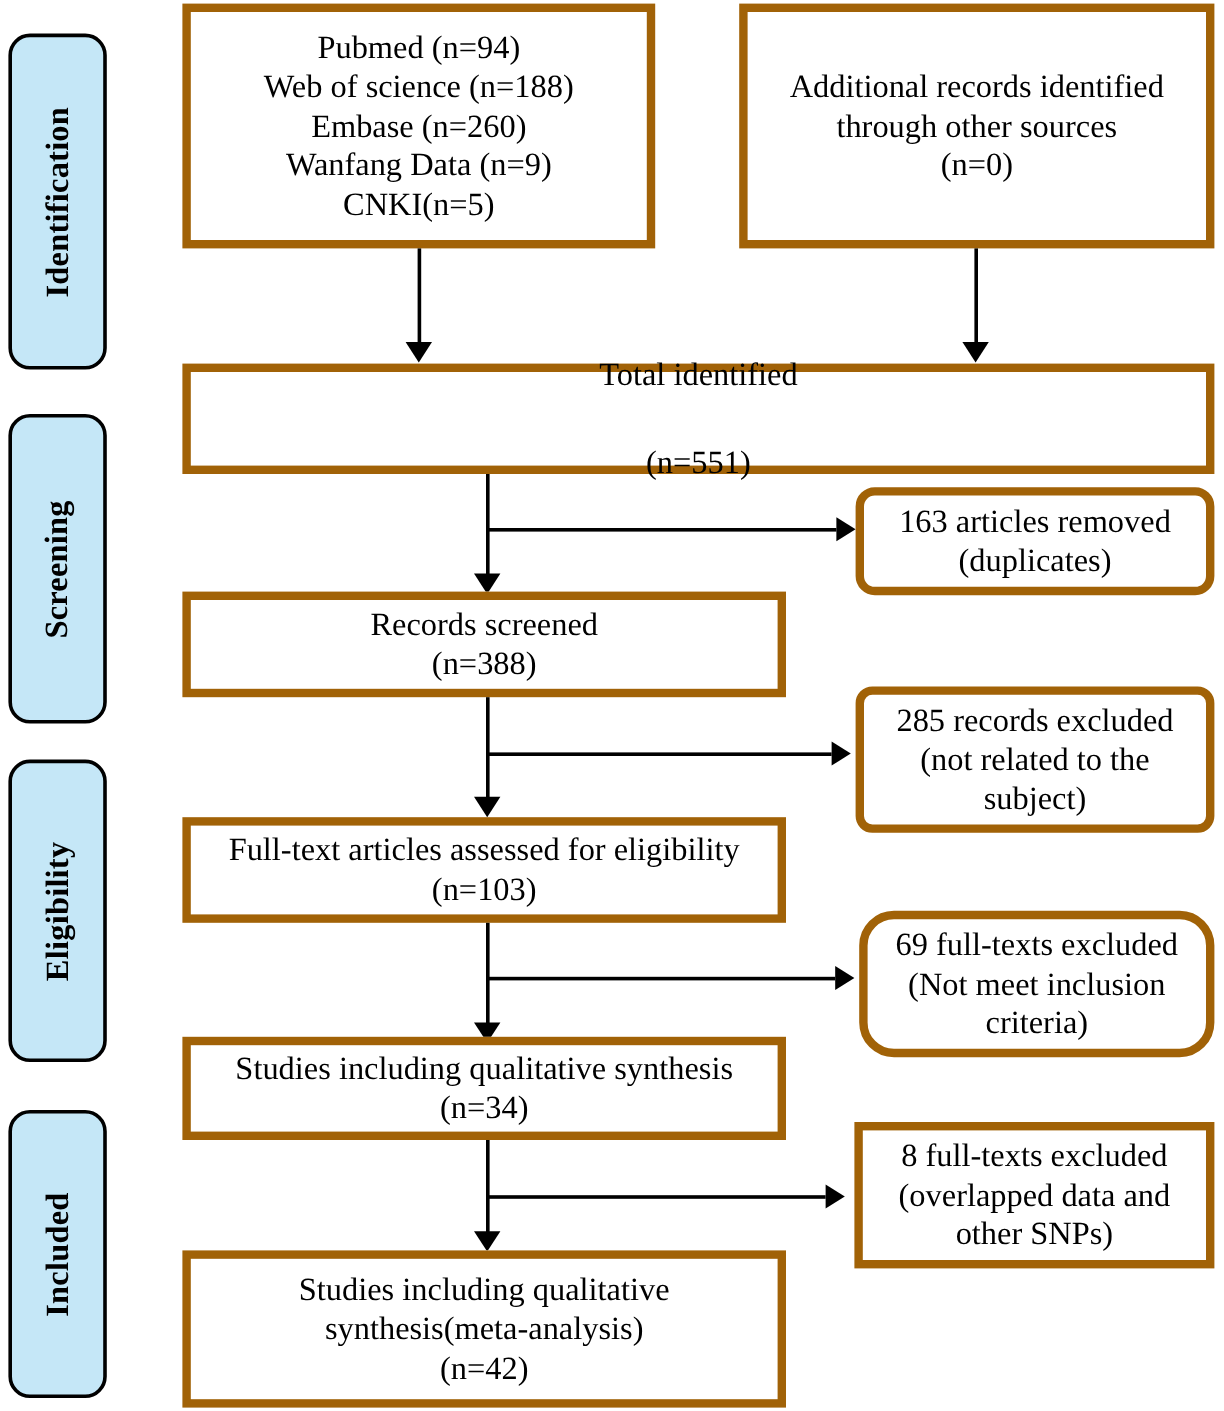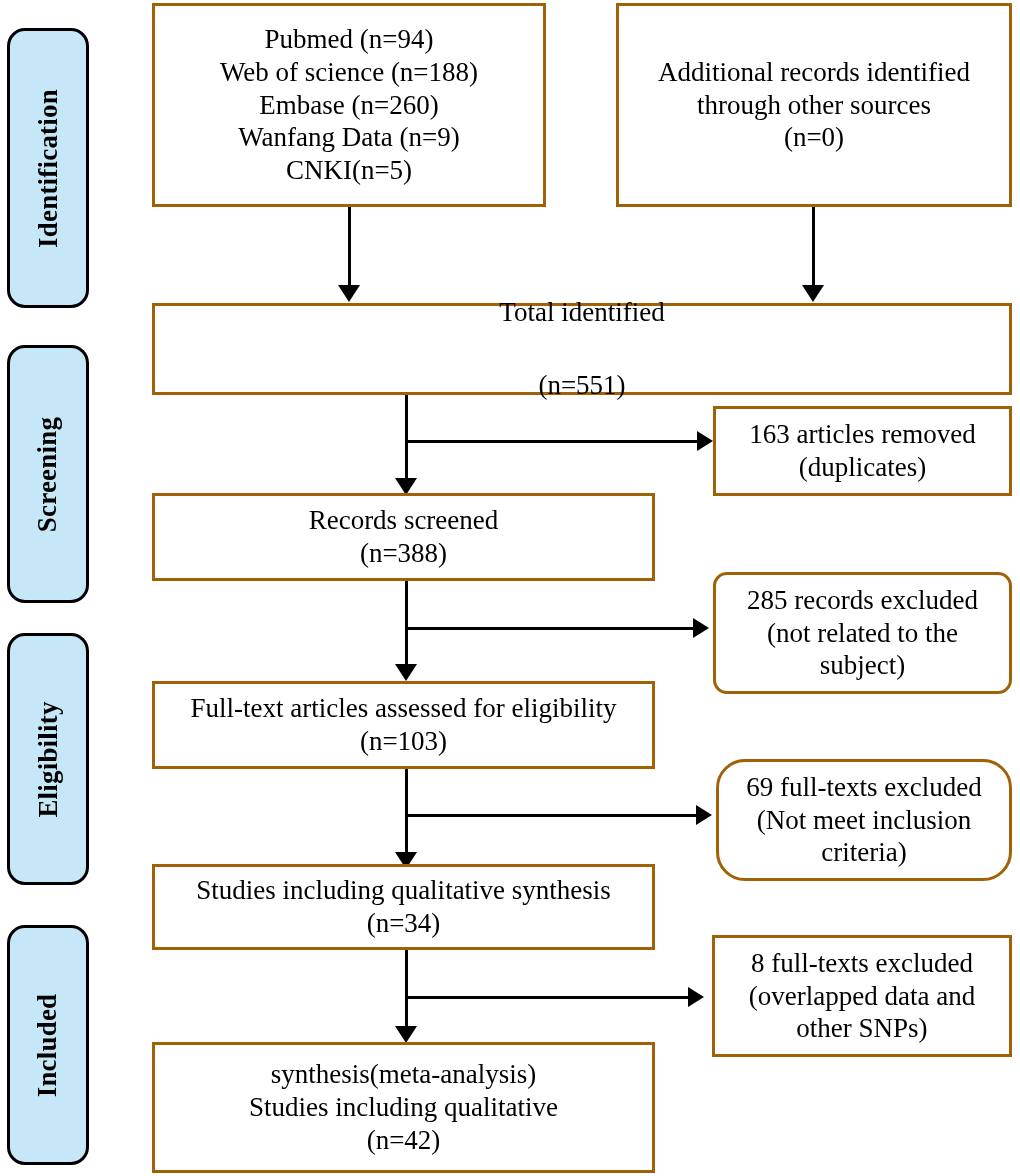--- a/index.html
+++ b/index.html
@@ -36,21 +36,21 @@
     white-space: nowrap;
     font-weight: bold;
     font-size: 27px;
     letter-spacing: 0.2px;
     line-height: 1;
   }
 
   
   .box {
     position: absolute;
-    border: 3px solid #a16207;
+    border: 7px solid #a16207;
     background: #ffffff;
     box-sizing: border-box;
     display: flex;
     flex-direction: column;
     align-items: center;
     justify-content: center;
     text-align: center;
     font-size: 27px;
     line-height: 1.22;
     padding: 4px 8px;
@@ -130,21 +130,21 @@
   <div class="box" style="left:152px; top:303px; width:860px; height:92px;gap:40px;">
     <span class="line">Total identified</span>
     <span class="line">(n=551)</span>
   </div>
 
   <div class="vline" style="left:405px; top:395px; height:88px;"></div>
   <div class="arrow-down" style="left:395px; top:478px;"></div>
   <div class="hline" style="left:405px; top:440px; width:292px;"></div>
   <div class="arrow-right" style="left:697px; top:431px;"></div>
 
-  <div class="box" style="left:713px; top:406px; width:299px; height:90px;">
+  <div class="box" style="left:713px; top:406px; width:299px; height:90px;border-radius:16px;">
     <span class="line">163 articles removed</span>
     <span class="line">(duplicates)</span>
   </div>
 
   <div class="box" style="left:152px; top:493px; width:503px; height:88px;">
     <span class="line">Records screened</span>
     <span class="line">(n=388)</span>
   </div>
 
   <div class="vline" style="left:405px; top:581px; height:88px;"></div>
@@ -184,18 +184,18 @@
   <div class="hline" style="left:405px; top:996px; width:283px;"></div>
   <div class="arrow-right" style="left:688px; top:987px;"></div>
 
   <div class="box wrap" style="left:712px; top:935px; width:300px; height:122px;justify-content:center;">
     <span class="line">8 full-texts excluded</span>
     <span class="line">(overlapped data and</span>
     <span class="line">other SNPs)</span>
   </div>
 
   <div class="box" style="left:152px; top:1042px; width:503px; height:131px;">
+    <span class="line">Studies including qualitative</span>
     <span class="line">synthesis(meta-analysis)</span>
-    <span class="line">Studies including qualitative</span>
     <span class="line">(n=42)</span>
   </div>
 
 </div>
 
 </body></html>

